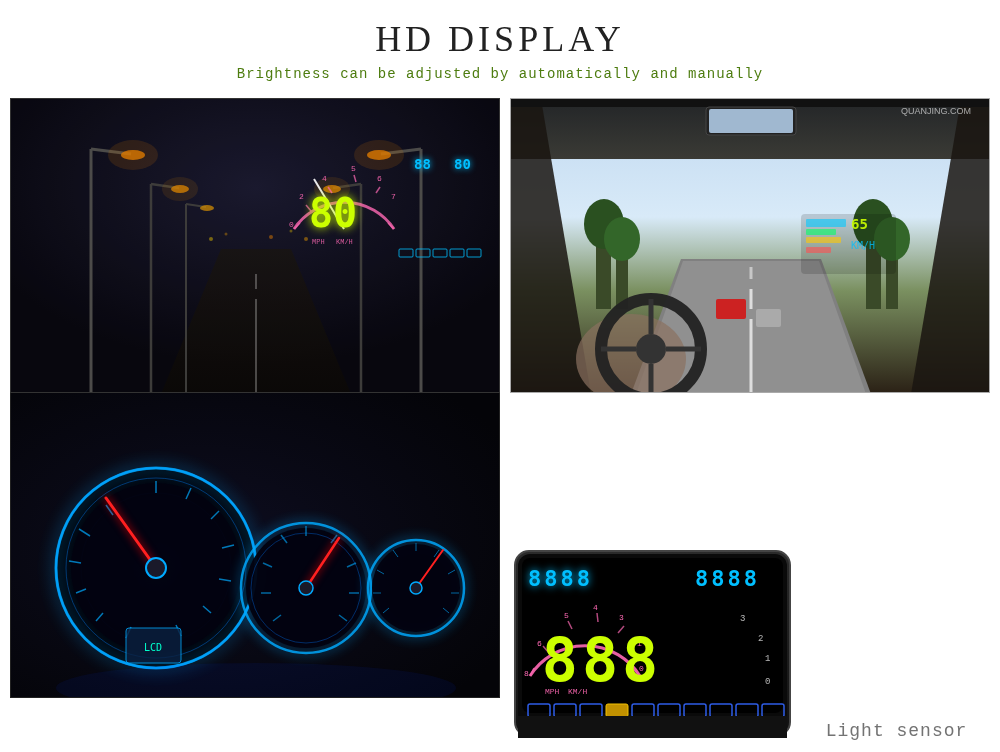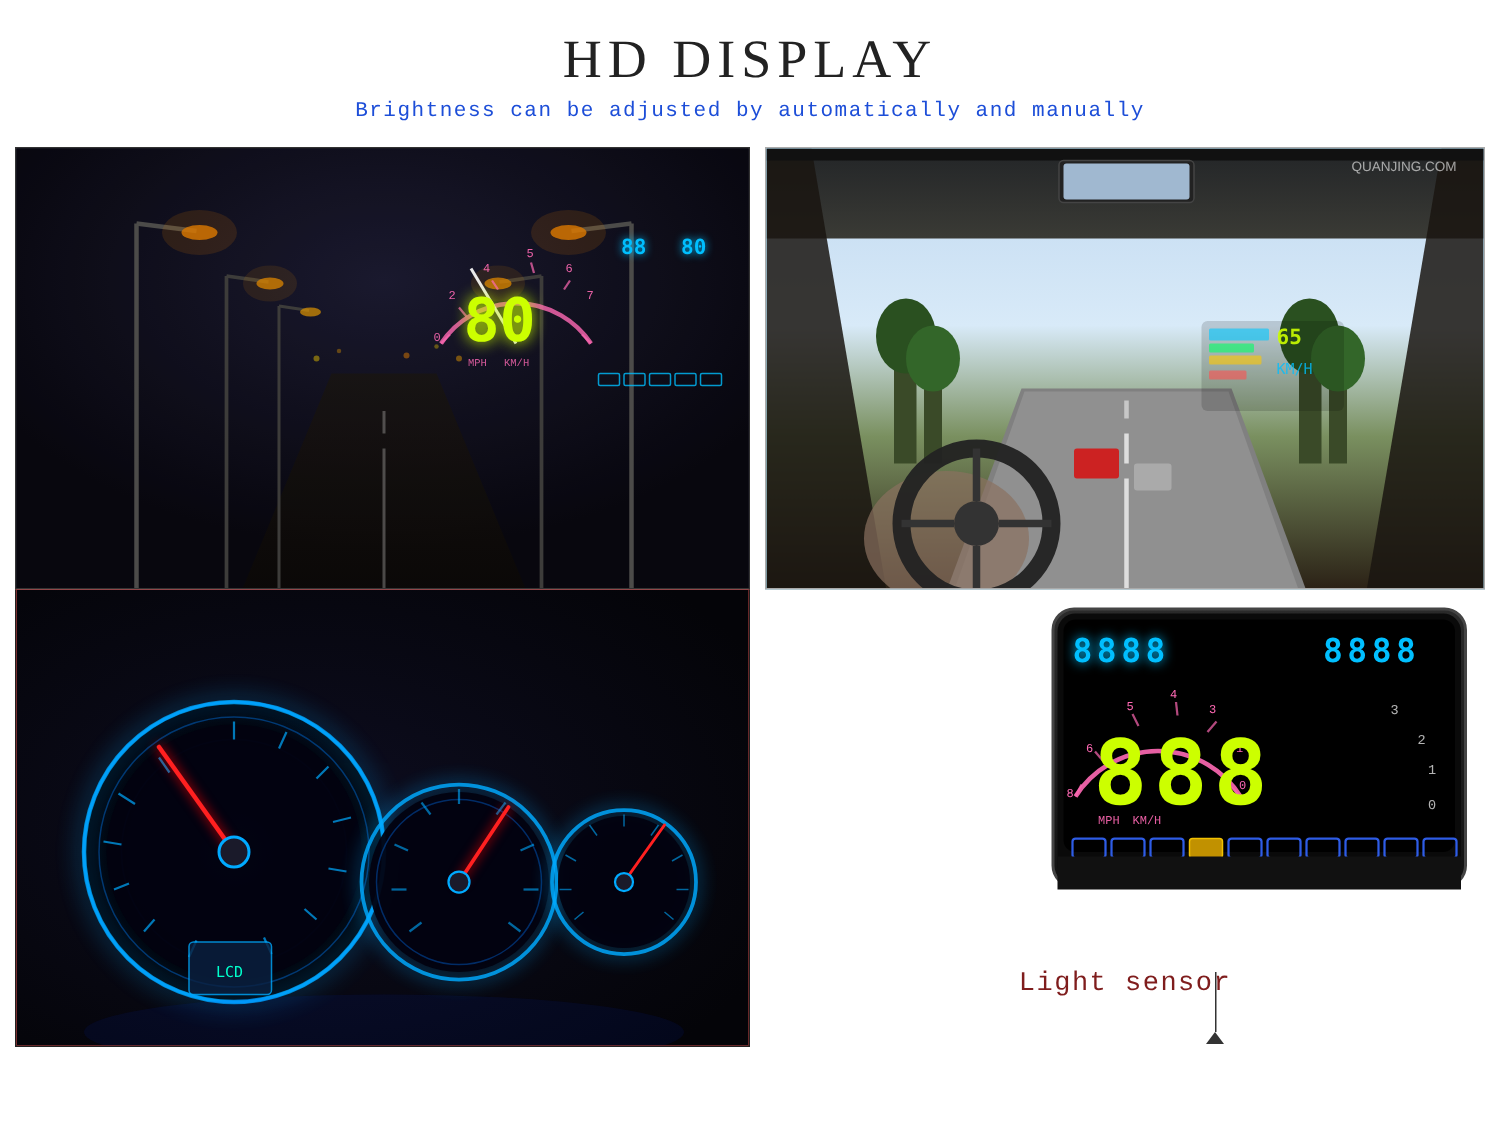--- a/index.html
+++ b/index.html
@@ -32,21 +32,21 @@
       font-size: 36px;
       font-weight: normal;
       letter-spacing: 4px;
       color: #222;
       margin-bottom: 6px;
     }
 
     .subtitle {
       font-family: 'Courier New', Courier, monospace;
       font-size: 14px;
-      color: #1d4ed8;
+      color: #4d7c0f;
       letter-spacing: 1px;
     }
 
     .images-section {
       display: flex;
       flex-direction: row;
       width: 980px;
       margin: 0 auto;
       gap: 10px;
       margin-top: 10px;
@@ -103,28 +103,28 @@
       overflow: hidden;
       border: 1px solid #aaa;
     }
 
     
     .img-device-section {
       width: 480px;
       height: 340px;
       position: relative;
       display: flex;
-      flex-direction: column;
+      flex-direction: row;
       align-items: flex-end;
     }
 
     .sensor-label {
       font-family: 'Courier New', Courier, monospace;
       font-size: 18px;
-      color: #7f1d1d;
+      color: #737373;
       text-align: center;
       margin-top: 45px;
       letter-spacing: 1px;
     }
 
   </style>
 </head>
 <body>
 
 <div class="page-container">

